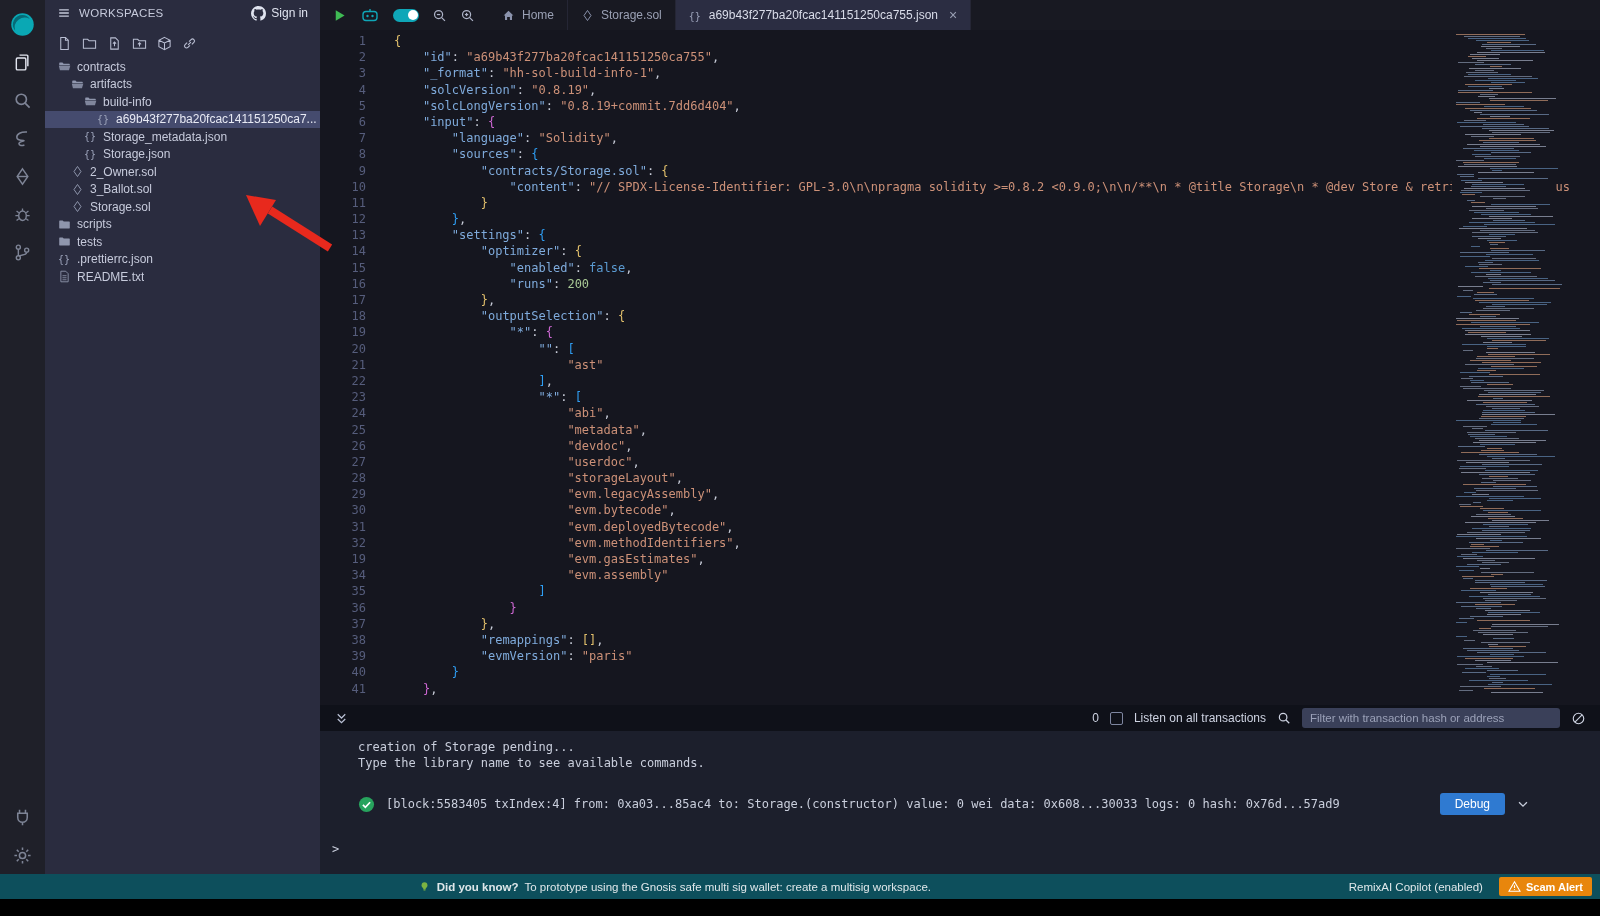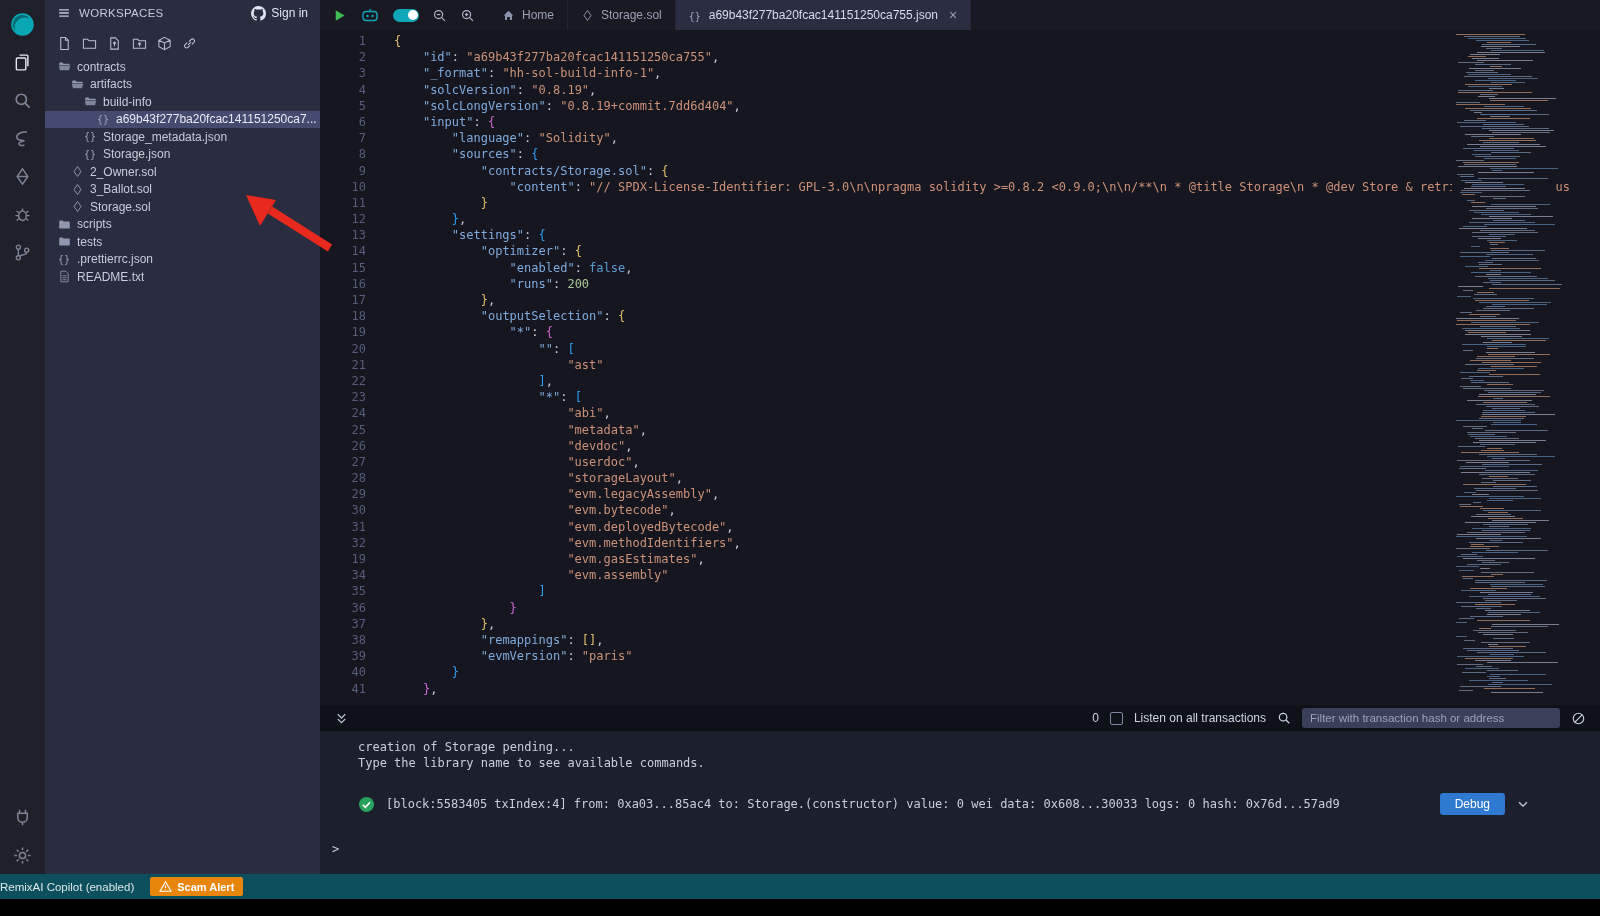--- a/index.html
+++ b/index.html
@@ -804,20 +804,30 @@
                 </svg>
               </span>
           </span>
         </div>
         <div class="prompt">&gt;</div>
       </div>
     </main>
   </div>
 
   <footer class="statusbar">
+    <div class="sb-center">
+      <span class="ic">
+          <svg width="13" height="13" viewBox="0 0 16 16">
+            <circle cx="8" cy="6.5" r="3.6" fill="#7cb342"></circle>
+            <path d="M6.4 10.6h3.2M6.8 12.4h2.4" stroke="#7cb342" stroke-width="1.3"></path>
+          </svg>
+        </span>
+      <b>Did you know?</b>
+      <span>To prototype using the Gnosis safe multi sig wallet: create a multisig workspace.</span>
+    </div>
     <div class="sb-right">
       <span>RemixAI Copilot (enabled)</span>
       <span class="scam">
         <span class="ic">
             <svg width="13" height="13" viewBox="0 0 16 16">
               <path d="M8 2.2L14.8 13.8H1.2z" fill="none" stroke="#fff" stroke-width="1.3"></path>
               <path d="M8 6.5v3.2M8 11.4v.9" stroke="#fff" stroke-width="1.4"></path>
             </svg>
           </span>
         <span>Scam Alert</span>

